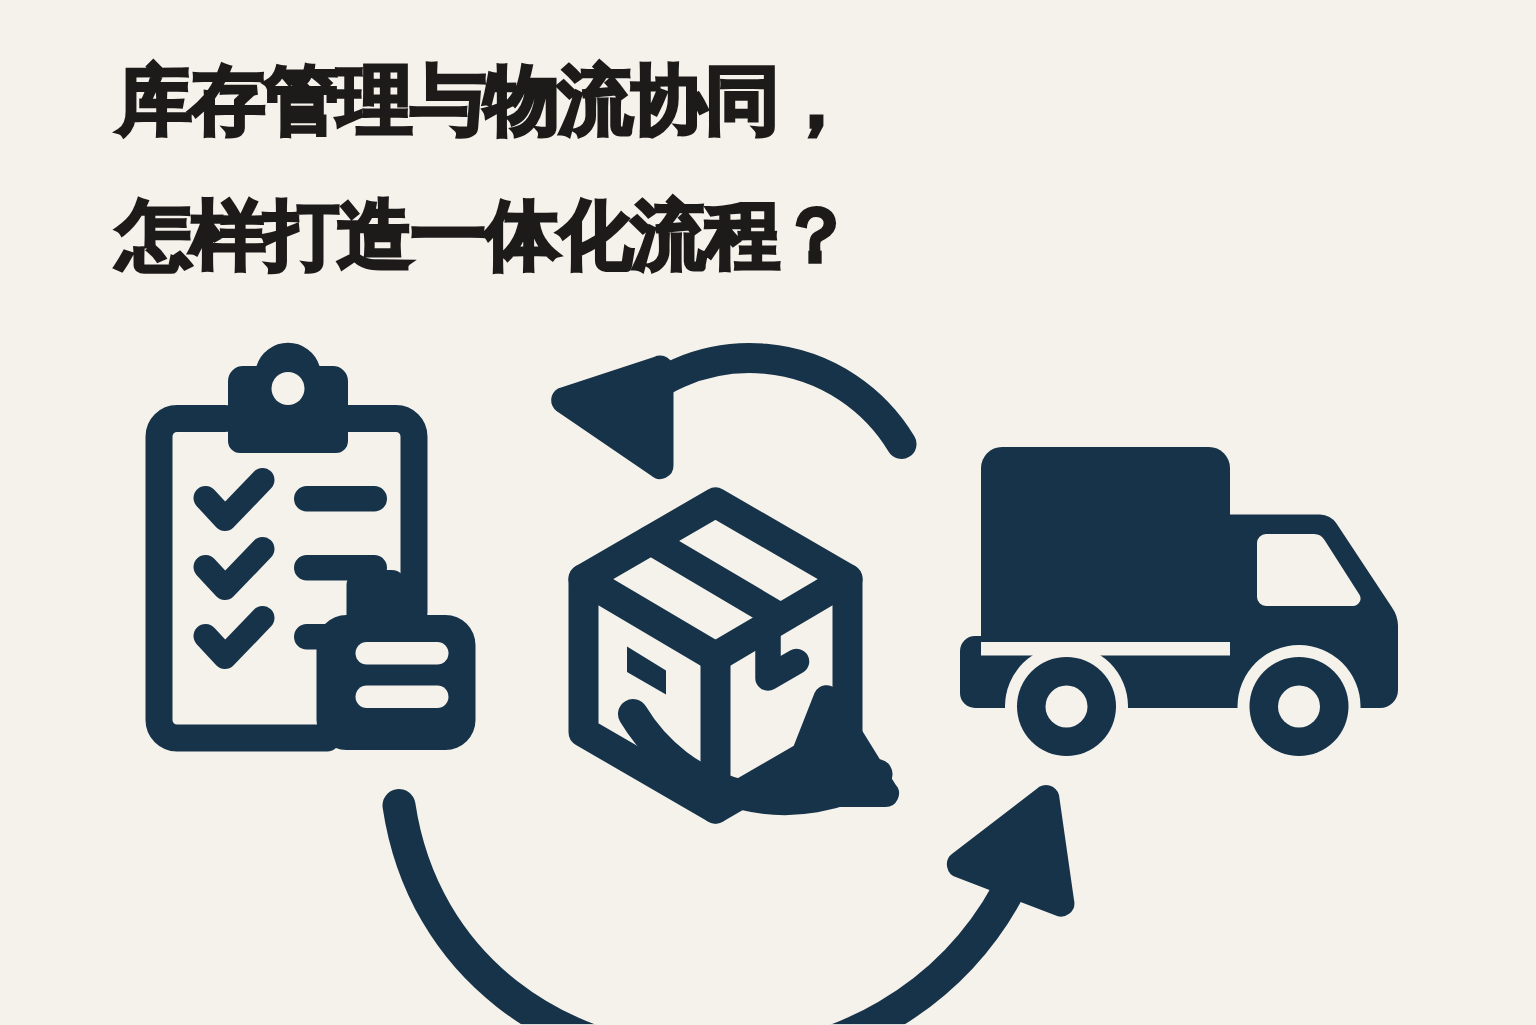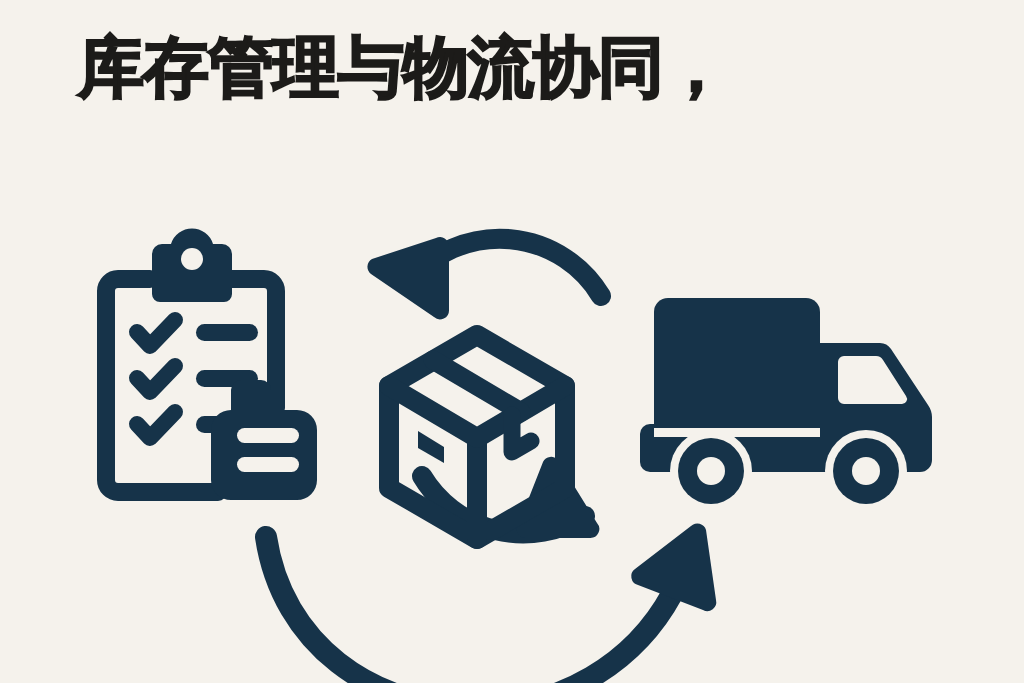--- a/index.html
+++ b/index.html
@@ -20,21 +20,21 @@
   #title-block {
     position: absolute;
     left: 78px;
     top: 22px;
     width: 880px;
   }
   .title-line {
     display: block;
     color: #1c1b19;
     font-family: "Liberation Sans", "DejaVu Sans", sans-serif;
-    font-size: 66px;
+    font-size: 50px;
     line-height: 90px;
     font-weight: 700;
     letter-spacing: -1px;
     white-space: nowrap;
     -webkit-text-stroke: 2.2px #1c1b19;
   }
 
   
   #illustration {
     position: absolute;
@@ -57,20 +57,21 @@
   }
   .paper { fill: #f5f2ec; }
 </style>
 </head>
 <body>
 
 <div id="canvas">
 
   <div id="title-block">
     <span class="title-line">库存管理与物流协同，</span>
+    <span class="title-line">怎样打造一体化流程？</span>
   </div>
 
   <div id="illustration">
     <svg viewBox="0 0 1024 471" xmlns="http://www.w3.org/2000/svg" aria-hidden="true">
 
       <g>
 
         <path class="ink-stroke" stroke-width="18" d="M150,67 L118,67 A12,12 0 0 0 106,79 L106,268 A12,12 0 0 0 118,280 L218,280"></path>
         <path class="ink-stroke" stroke-width="18" d="M232,67 L264,67 A12,12 0 0 1 276,79 L276,196"></path>
 

